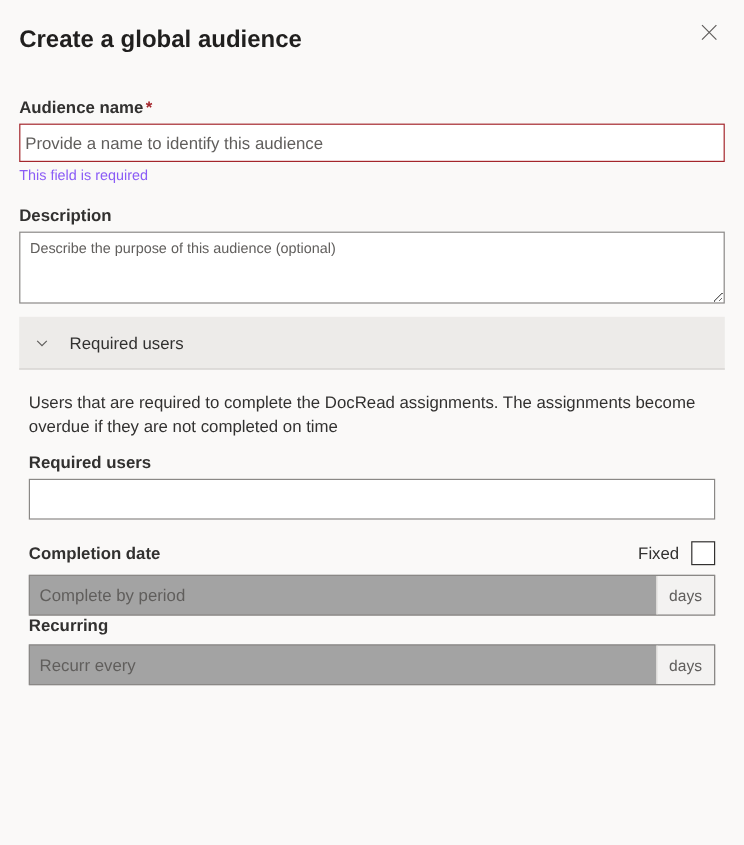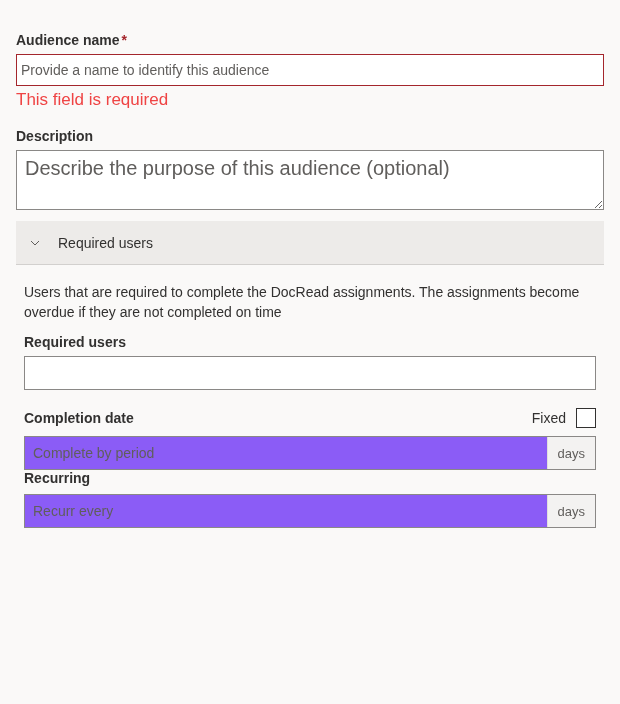--- a/index.html
+++ b/index.html
@@ -53,30 +53,30 @@
     border: 1px solid #8a8886;
     background: #fff;
     color: #323130;
     outline: none;
   }
   .text-input::placeholder { color: #605e5c; }
   .text-input.error {
     border: 1px solid #a4262c;
   }
   .error-msg {
-    color: #ef4444;
-    font-size: 17px;
+    color: #8b5cf6;
+    font-size: 12px;
     margin-top: 4px;
   }
   .textarea {
     width: 100%;
     height: 60px;
     padding: 6px 8px;
     font-family: inherit;
-    font-size: 20px;
+    font-size: 12px;
     border: 1px solid #8a8886;
     background: #fff;
     resize: both;
     color: #323130;
   }
   .textarea::placeholder { color: #605e5c; }
 
   .accordion {
     margin-top: 8px;
   }
@@ -152,21 +152,21 @@
     width: 20px; height: 20px;
     border: 1px solid #323130;
     background: #fff;
     cursor: pointer;
   }
   .suffix-input {
     display: flex;
     width: 100%;
     height: 34px;
     border: 1px solid #8a8886;
-    background: #8b5cf6;
+    background: #a3a3a3;
   }
   .suffix-input input {
     flex: 1 1 auto;
     border: none;
     padding: 4px 8px;
     font-family: inherit;
     font-size: 14px;
     outline: none;
     background: transparent;
     min-width: 0;
@@ -184,20 +184,30 @@
   }
   .collapsed-list {
     margin-top: 24px;
   }
 </style>
 </head>
 <body>
 
 <div class="dialog">
 
+  <div class="dialog-header">
+    <h1 class="dialog-title">Create a global audience</h1>
+    <button class="close-btn" aria-label="close">
+      <span>
+        <svg width="14" height="14" viewBox="0 0 14 14">
+            <path d="M1 1 L13 13 M13 1 L1 13" stroke="currentColor" stroke-width="1" fill="none"></path>
+          </svg>
+      </span>
+    </button>
+  </div>
 
   
   <div class="field-label">
     <span>Audience name</span><span class="req-asterisk">*</span>
   </div>
   <input class="text-input error" type="text" placeholder="Provide a name to identify this audience" style="">
   <div class="error-msg">This field is required</div>
 
   
   <div class="field-label">Description</div>

